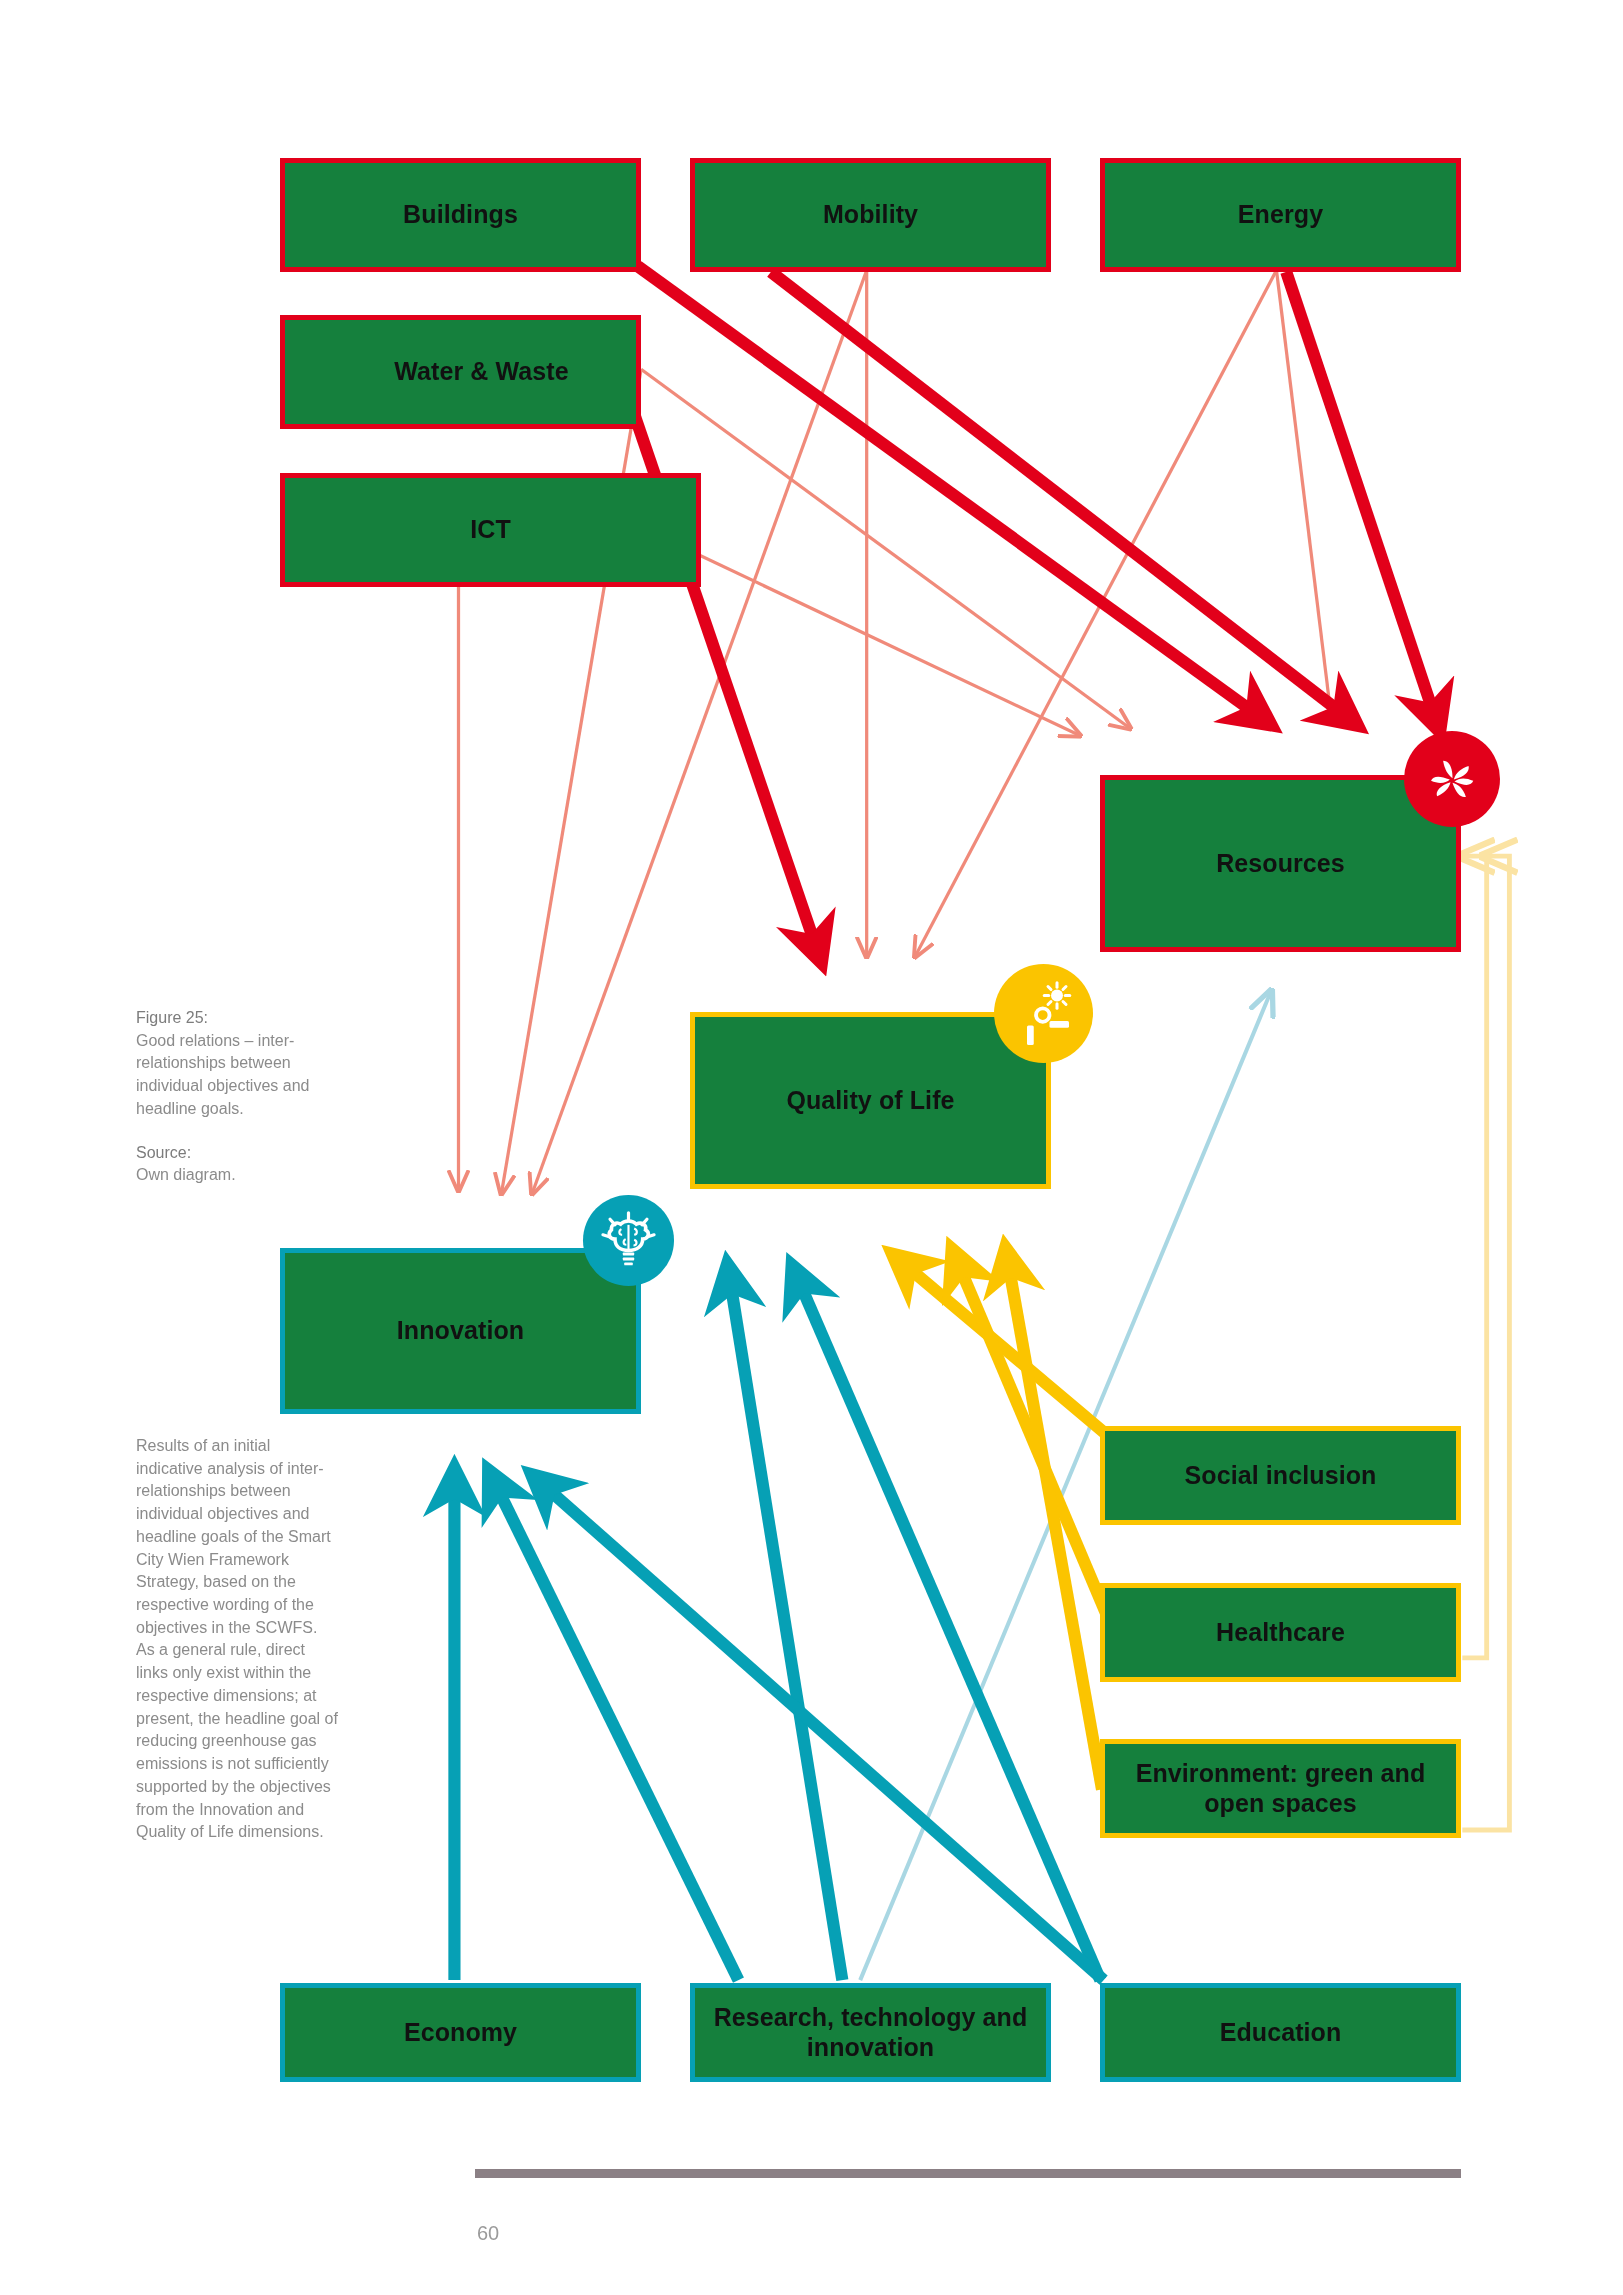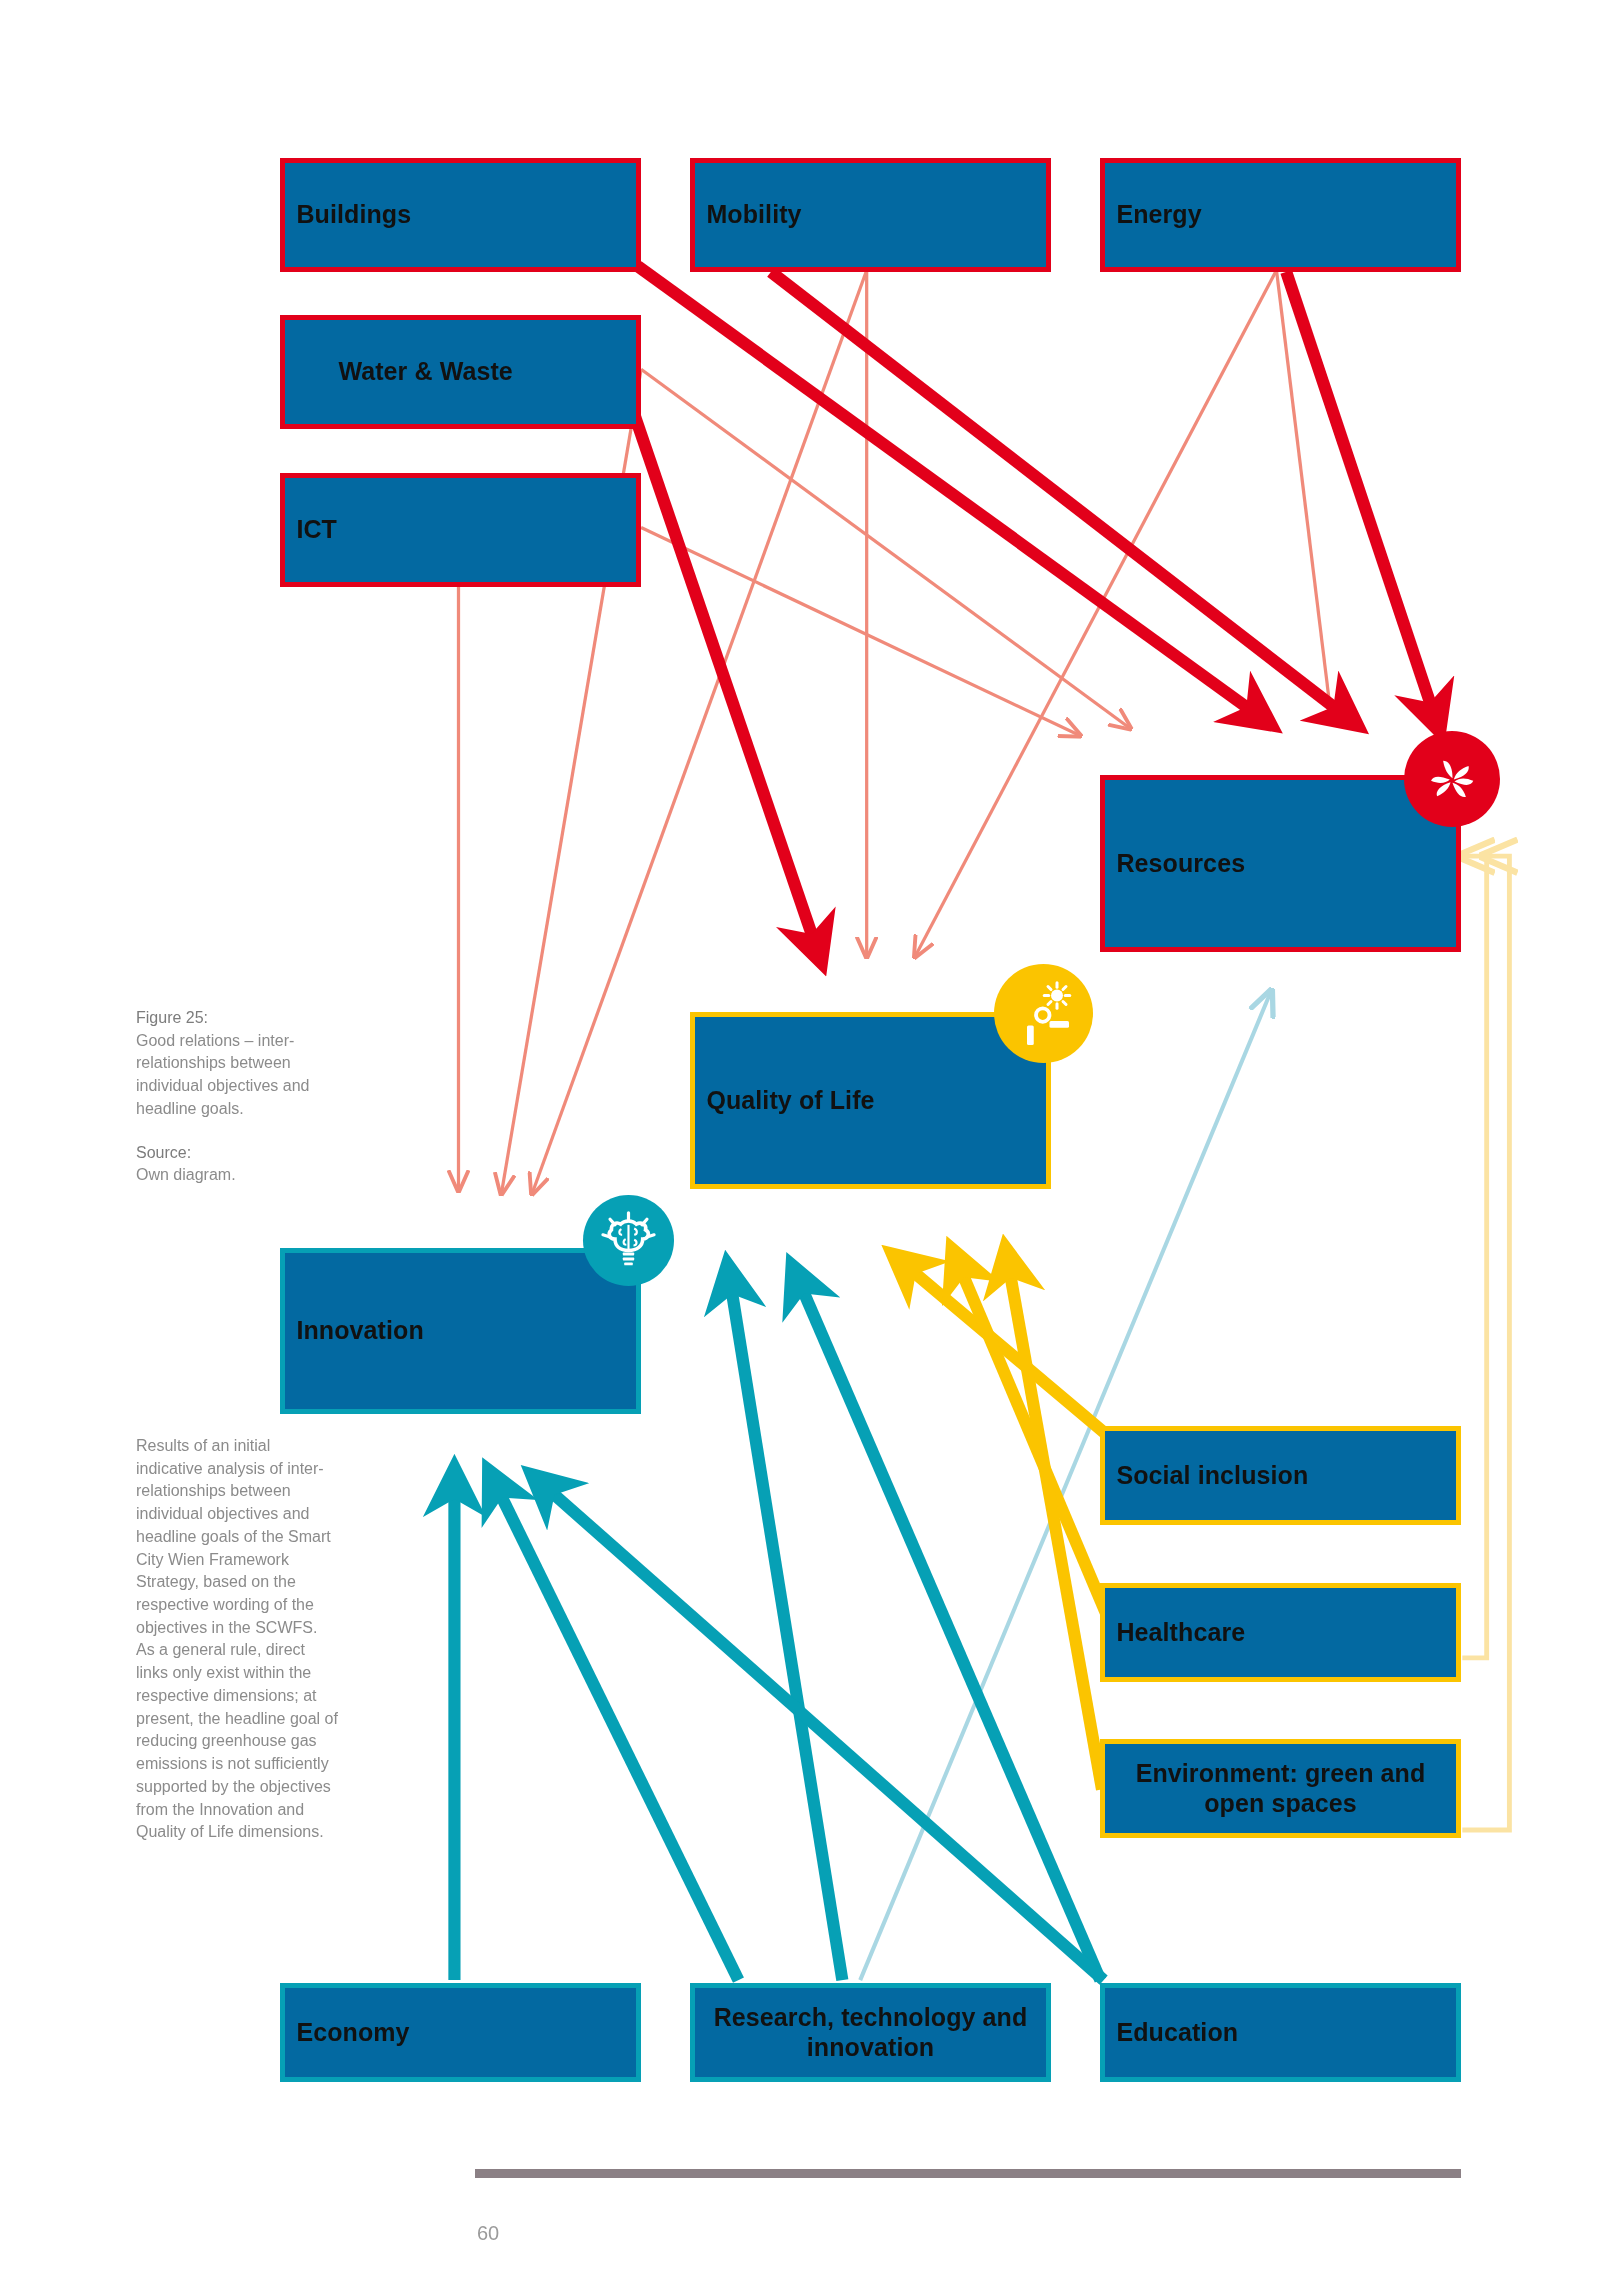--- a/index.html
+++ b/index.html
@@ -7,23 +7,23 @@
     width:1623px;height:2295px;position:relative;overflow:hidden;
     font-family:"Liberation Sans", sans-serif;
     -webkit-font-smoothing:antialiased;
   }
   #stage{position:absolute;left:0;top:0;width:1623px;height:2295px;}
   svg#wires{position:absolute;left:0;top:0;width:1623px;height:2295px;}
 
   
   .node{
     position:absolute;
-    display:flex;align-items:center;justify-content:flex-start;
+    display:flex;align-items:center;justify-content:center;
     text-align:center;
-    background:#0369a1;
+    background:#15803d;
     box-sizing:border-box;
     z-index:5;
   }
   .node .lbl{
     font-weight:700;
     font-size:25px;
     letter-spacing:0.1px;
     line-height:1.18;
     color:#111111;
     padding:0 11.4px;
@@ -181,21 +181,21 @@
   </div>
 
   <div class="node n-red" style="left:1100px;top:158px;width:361px;height:114px;">
     <span class="lbl">Energy</span>
   </div>
 
   <div class="node n-red" style="left:280px;top:315px;width:361px;height:114px;padding-left:42px;">
     <span class="lbl">Water &amp; Waste</span>
   </div>
 
-  <div class="node n-red" style="left:280px;top:473px;width:361px;height:114px;">
+  <div class="node n-red" style="left:280px;top:473px;width:421px;height:114px;">
     <span class="lbl">ICT</span>
   </div>
 
   <div class="node n-red" style="left:1100px;top:775px;width:361px;height:177px;">
     <span class="lbl">Resources</span>
   </div>
 
   <div class="node n-yellow" style="left:690px;top:1012px;width:361px;height:177px;">
     <span class="lbl">Quality of Life</span>
   </div>

